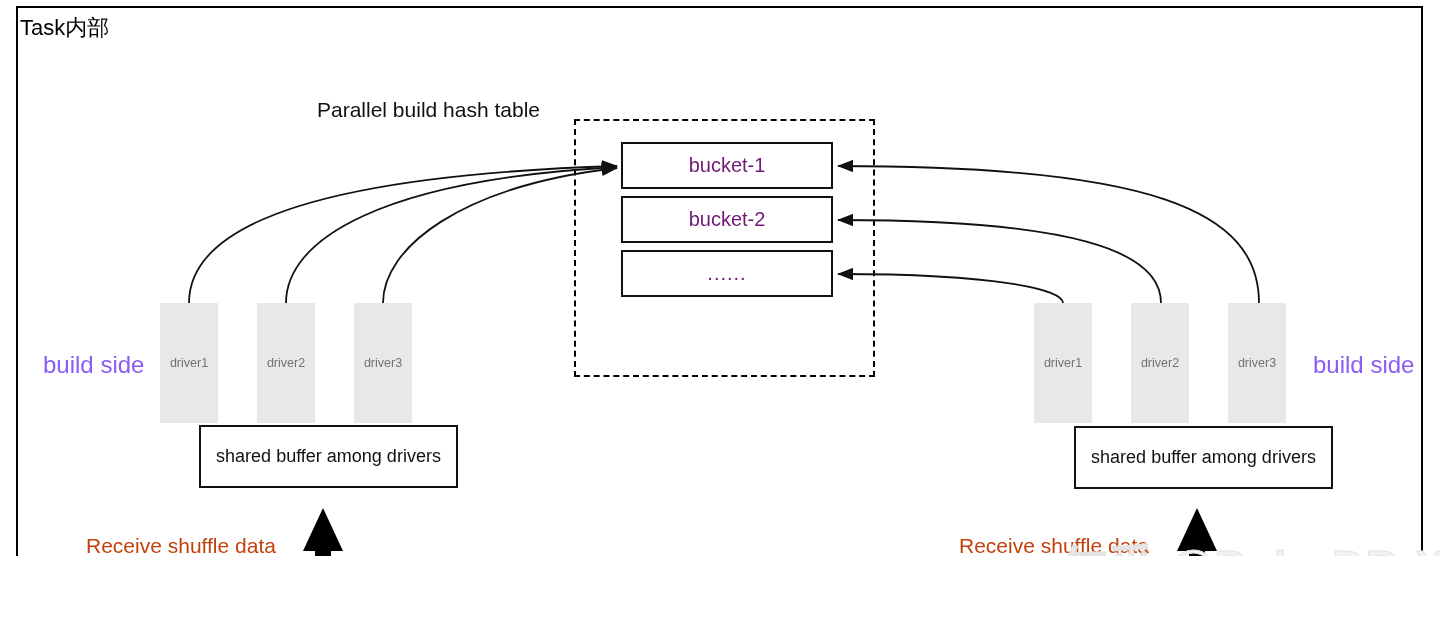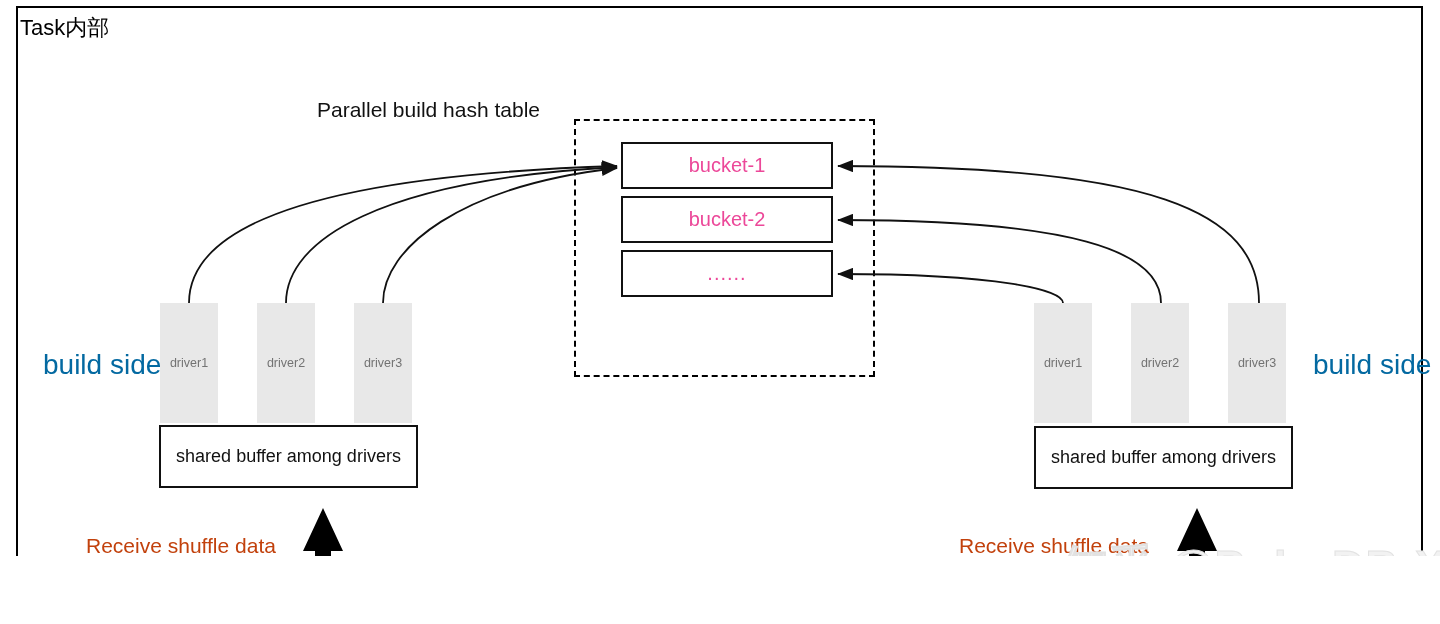--- a/index.html
+++ b/index.html
@@ -65,21 +65,21 @@
     left: 621px;
     width: 212px;
     height: 47px;
     border: 2px solid #111111;
     box-sizing: border-box;
     background: #ffffff;
     display: flex;
     align-items: center;
     justify-content: center;
     font-size: 20px;
-    color: #ec4899;
+    color: #701a75;
   }
   .bucket-dots { letter-spacing: 1px; }
   
   .driver {
     position: absolute;
     width: 58px;
     height: 120px;
     background: #e8e8e8;
     display: flex;
     align-items: center;
@@ -93,27 +93,28 @@
     width: 259px;
     height: 63px;
     border: 2px solid #111111;
     box-sizing: border-box;
     background: #ffffff;
     display: flex;
     align-items: center;
     justify-content: center;
     font-size: 18px;
     color: #111111;
+    margin-left: 40px;
   }
   
   .side-label {
     position: absolute;
-    font-size: 28px;
+    font-size: 24px;
     line-height: 26px;
-    color: #0369a1;
+    color: #8b5cf6;
     white-space: nowrap;
   }
   #build-side-label { left: 43px; top: 352px; }
   #probe-side-label { left: 1313px; top: 352px; }
   
   .shuffle-label {
     position: absolute;
     font-size: 21px;
     line-height: 26px;
     color: #c2410c;

